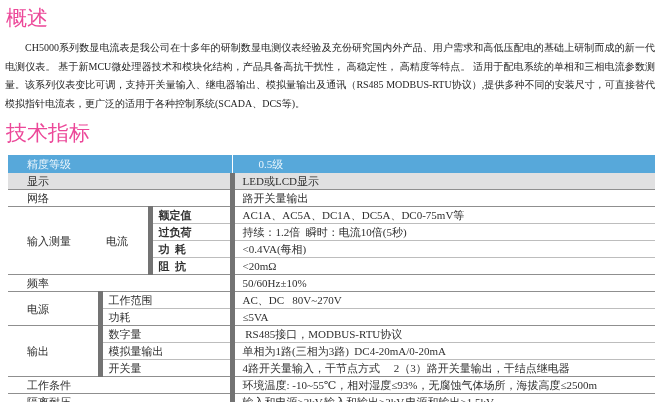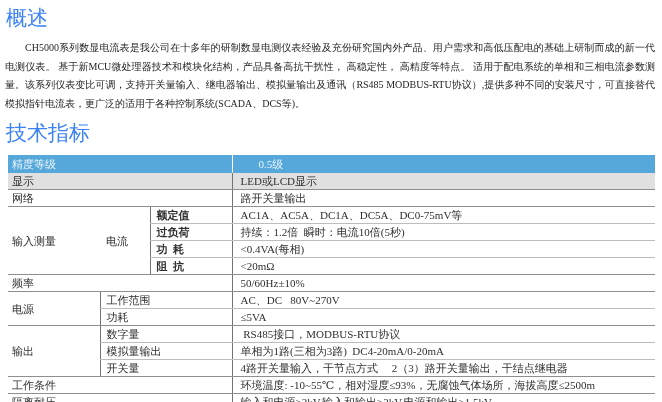--- a/index.html
+++ b/index.html
@@ -6,21 +6,21 @@
   body{
     width:662px;height:402px;
     background:#ffffff;
     overflow:hidden;
     position:relative;
     font-family:"Liberation Serif","DejaVu Serif",serif;
   }
   .section-title{
     font-family:"Liberation Sans","DejaVu Sans",sans-serif;
     font-weight:500;
-    color:#3b82f6;
+    color:#ec4899;
     font-size:21px;
     line-height:26px;
     margin:0 0 0 6px;
   }
   #overview-title{margin-top:5px;}
   #overview-paragraph{
     margin:8px 7px 0 5px;
     font-size:10px;
     line-height:18.5px;
     color:#1e1e1e;
@@ -46,33 +46,33 @@
   col.c3{width:82px;}
   col.c4{width:423px;}
   td{
     height:16px;
     padding:0;
     white-space:pre;
     overflow:hidden;
     line-height:14px;
     vertical-align:middle;
   }
-  td.lab1{padding-left:4px;margin-left:42px;}
+  td.lab1{padding-left:19px;margin-left:42px;}
   td.lab2{padding-left:6px;}
   td.lab3{padding-left:6px;font-weight:bold;}
   td.val{padding-left:8px;}
   td.valh{padding-left:26px;}
   tr.hdr td{
     height:18px;
     background:#57a8da;
     color:#eaf5fc;
   }
   tr.hdr td.valh{border-left:1px solid #ffffff;}
   tr.gray td{background:#e0e0e1;}
-  td.vd{border-left:1px solid #737373;margin-top:12px;}   
+  td.vd{border-left:5px solid #737373;margin-top:12px;}   
   td.sb{border-bottom:1px solid #8f8f8f;} 
   td.lb{border-bottom:1px solid #bdbdbd;}
 </style>
 </head>
 <body>
 
 <h1 class="section-title" id="overview-title">概述</h1>
 
 <p id="overview-paragraph">CH5000系列数显电流表是我公司在十多年的研制数显电测仪表经验及充份研究国内外产品、用户需求和高低压配电的基础上研制而成的新一代电测仪表。 基于新MCU微处理器技术和模块化结构，产品具备高抗干扰性， 高稳定性， 高精度等特点。 适用于配电系统的单相和三相电流参数测量。该系列仪表变比可调，支持开关量输入、继电器输出、模拟量输出及通讯（RS485  MODBUS-RTU协议）,提供多种不同的安装尺寸，可直接替代模拟指针电流表，更广泛的适用于各种控制系统(SCADA、DCS等)。</p>
 

